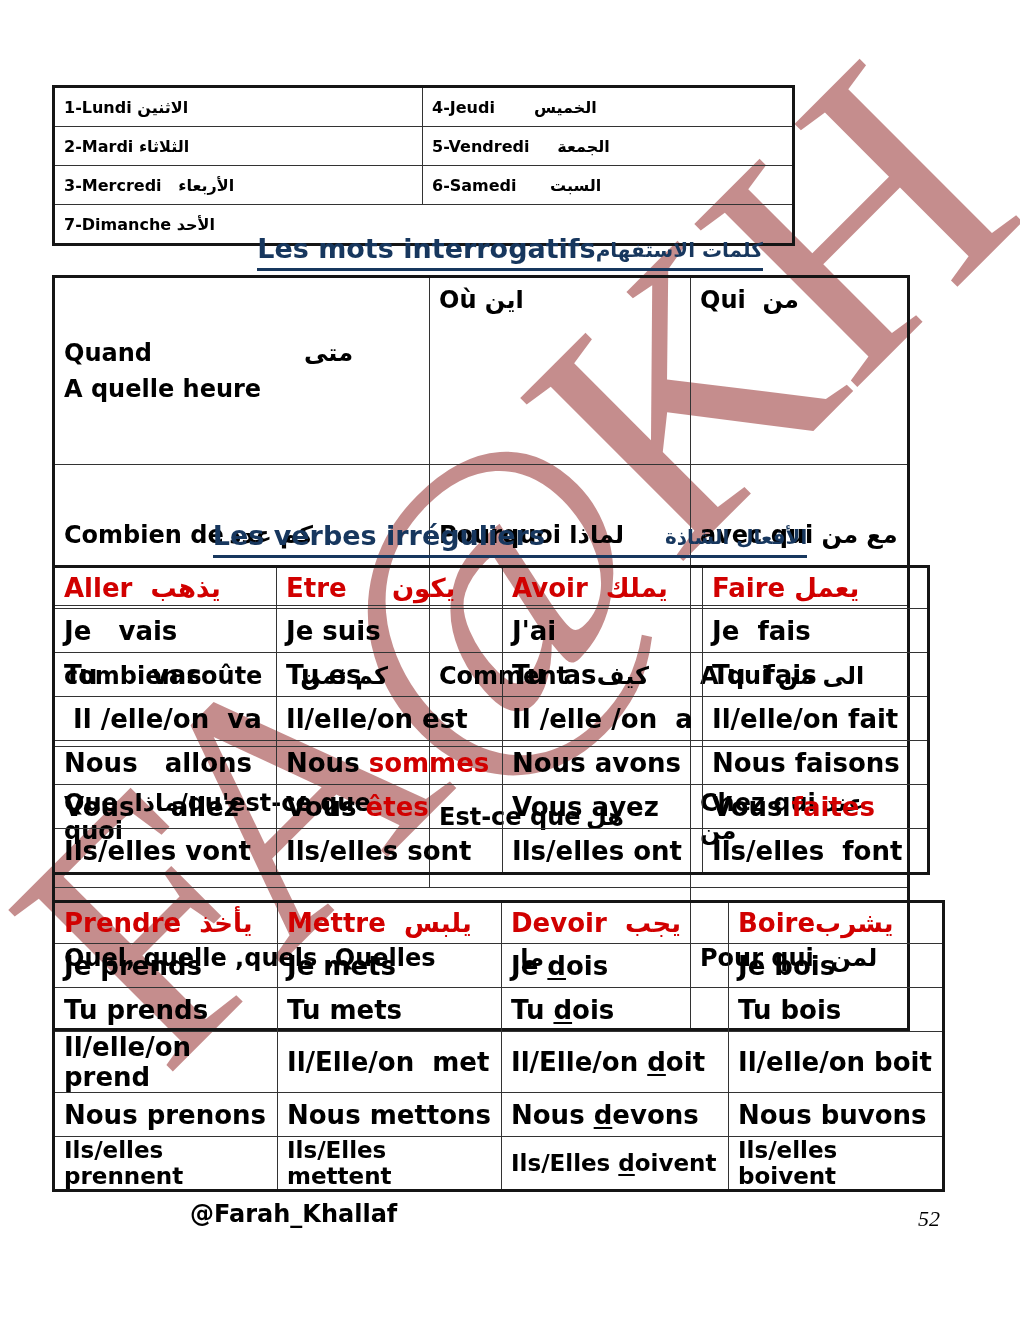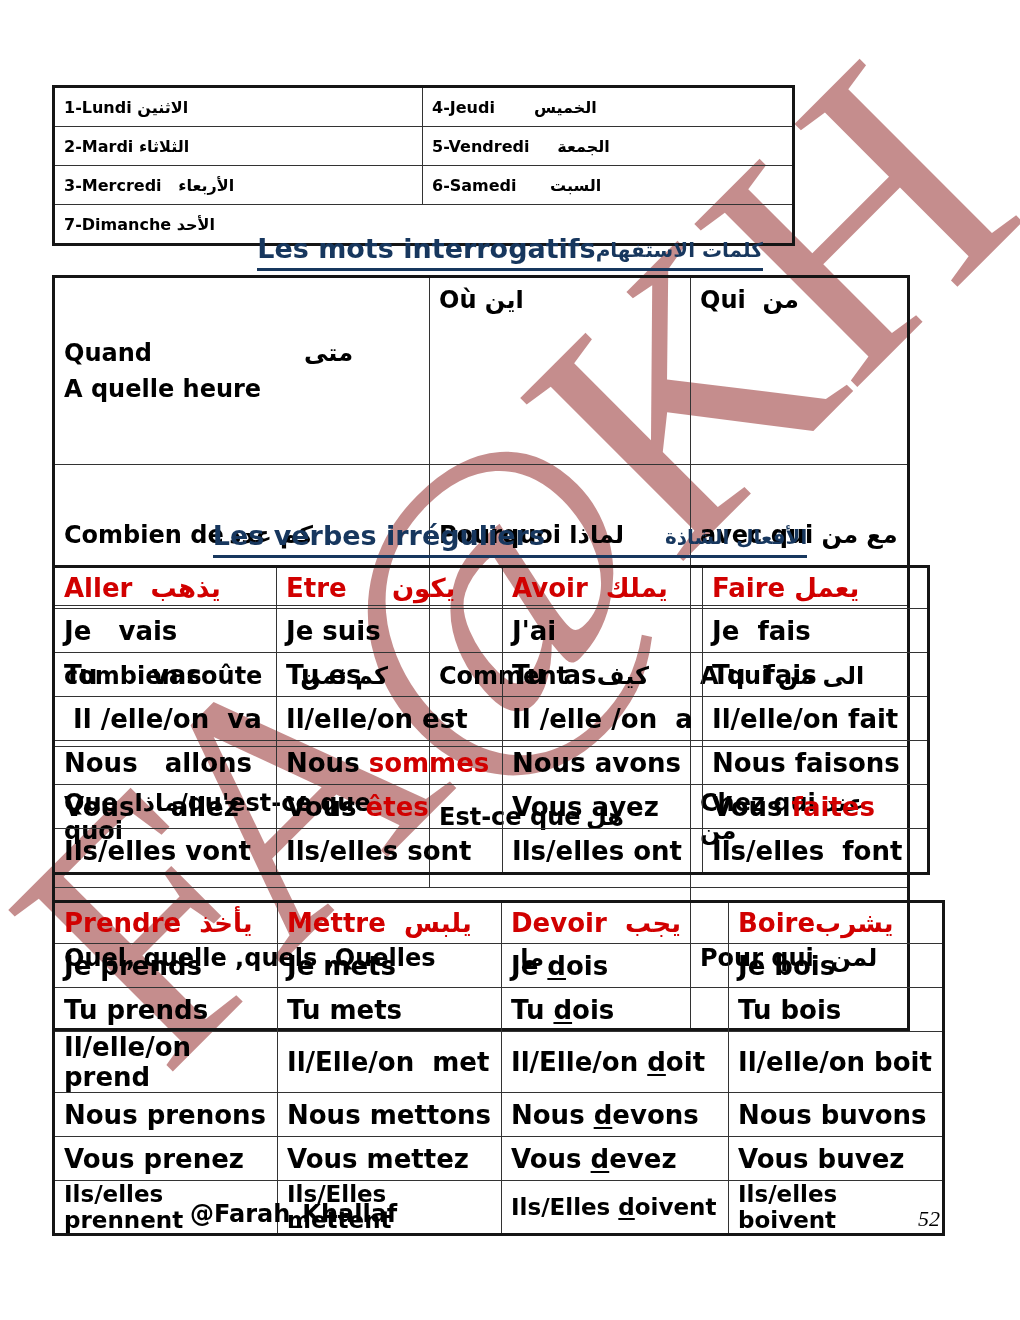--- a/index.html
+++ b/index.html
@@ -298,26 +298,20 @@
         <td>Il/Elle/on  met</td>
         <td>Il/Elle/on <u>d</u>oit</td>
         <td>Il/elle/on boit</td>
       </tr>
       <tr class="vrow">
         <td>Nous prenons</td>
         <td>Nous mettons</td>
         <td>Nous <u>d</u>evons</td>
         <td>Nous buvons</td>
       </tr>
-      <tr class="vrow">
-        <td>Vous prenez</td>
-        <td>Vous mettez</td>
-        <td>Vous <u>d</u>evez</td>
-        <td>Vous buvez</td>
-      </tr>
       <tr class="vrow vrow-sm">
         <td>Ils/elles prennent</td>
         <td>Ils/Elles mettent</td>
         <td>Ils/Elles <u>d</u>oivent</td>
         <td>Ils/elles boivent</td>
       </tr>
     </tbody>
       </table>
 
     <div class="credit">@Farah_Khallaf</div>

